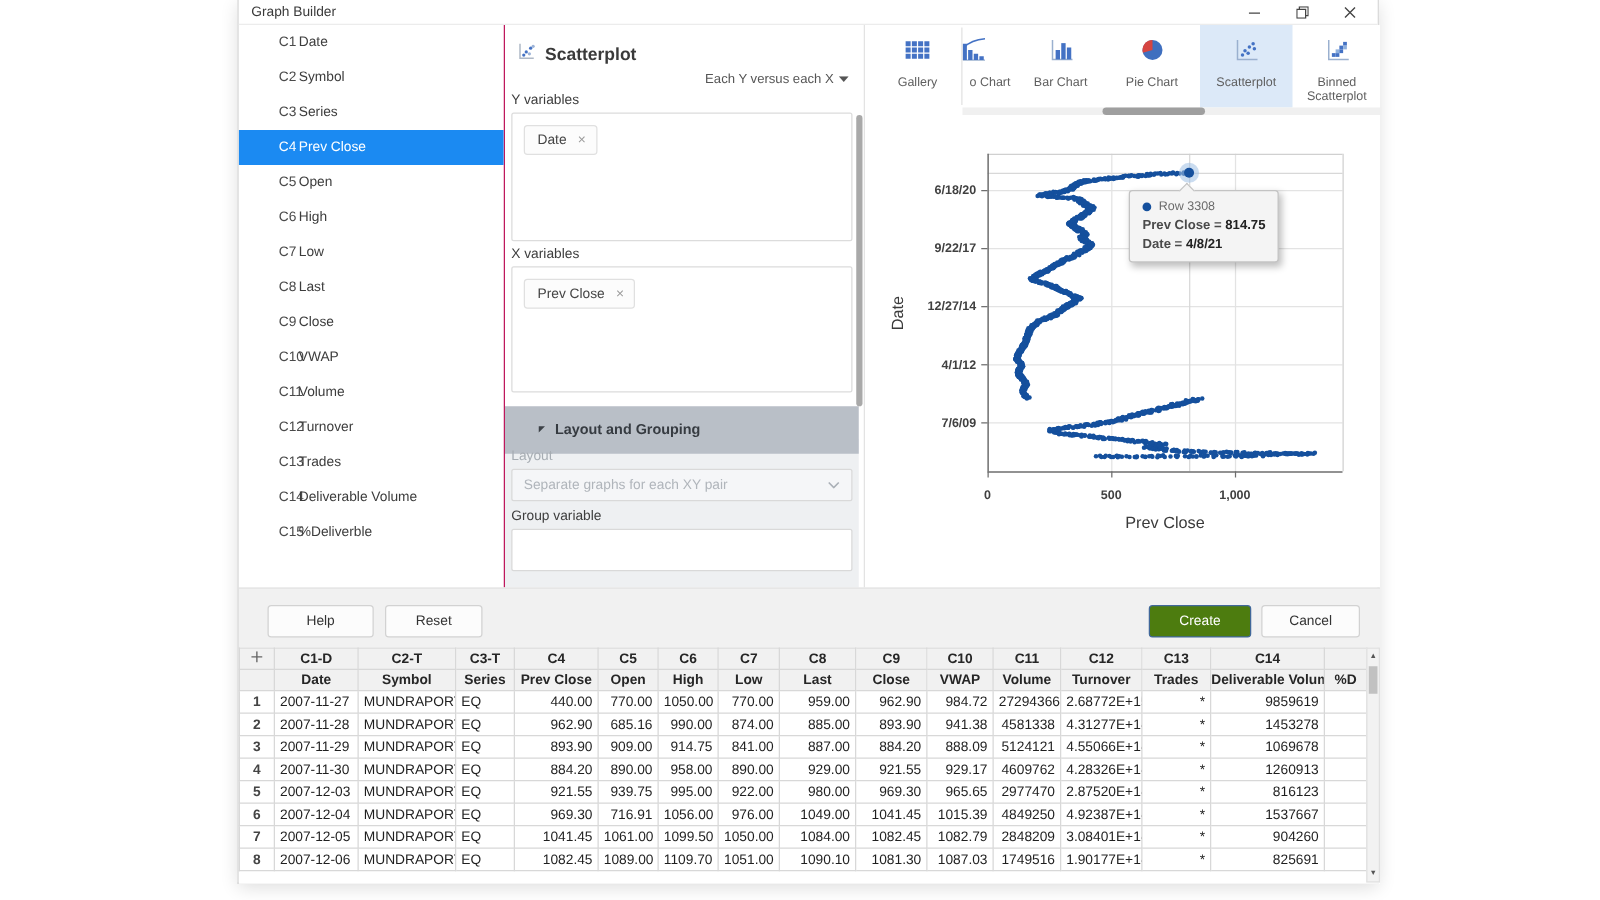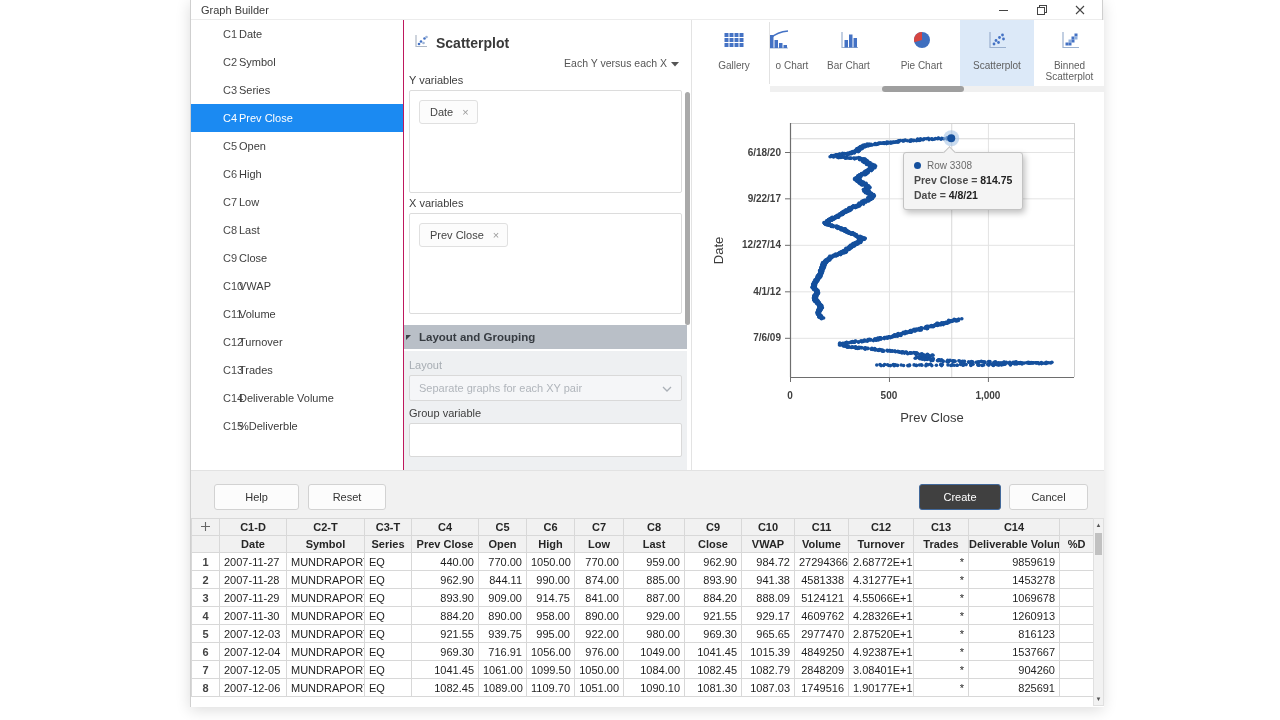--- a/index.html
+++ b/index.html
@@ -31,22 +31,22 @@
   .bp-mode { position:absolute; right:12px; top:37px; font-size:10.5px; color:#555;
              display:flex; align-items:center; gap:4px; }
   .bp-label { position:absolute; left:5px; font-size:11px; color:#3d3d3d; }
   .bp-label.disabled { color:#a7adb3; }
   .var-box { position:absolute; left:5px; width:273px; background:#fff;
              border:1px solid #dcdcdc; border-radius:2px; padding:9px; }
   .chip { display:inline-flex; align-items:center; gap:9px; height:24px; padding:0 8px 0 10px;
           border:1px solid #e0e0e0; border-radius:3px; background:#fcfcfc;
           font-size:11px; color:#444; margin-right:6px; }
   .chip-x { color:#9a9a9a; font-size:11px; cursor:default; }
-  .section-bar { position:absolute; left:0; top:305px; width:283px; height:24px; background:#b9bfc7;
-                 display:flex; align-items:center; gap:7px; padding-left:1px;
+  .section-bar { position:absolute; left:0; top:305px; width:283px; height:38px; background:#b9bfc7;
+                 display:flex; align-items:center; gap:7px; padding-left:26px;
                  font-size:11.5px; font-weight:bold; color:#363b41; }
   .gray-zone { position:absolute; left:0; top:331px; width:283px; height:119px; background:#eef0f2; }
   .select-box { position:absolute; left:5px; top:355px; width:273px; height:26px;
                 border:1px solid #d9d9d9; border-radius:2px; background:#f5f6f8;
                 display:flex; align-items:center; font-size:11px; color:#b0b5bb; padding:0 9px; }
   .select-box .chev { margin-left:auto; }
   .group-box { position:absolute; left:5px; top:403px; width:273px; height:34px;
                background:#fff; border:1px solid #d9d9d9; border-radius:2px; }
   .bp-scroll { position:absolute; right:1px; top:72px; width:5px; height:233px;
                background:#a9a9a9; border-radius:3px; }
@@ -81,21 +81,21 @@
   .tt-head { display:flex; align-items:center; gap:6px; color:#6b6b6b; font-size:10px; }
   .tt-dot { width:7px; height:7px; border-radius:50%; background:#15509d; display:inline-block; }
   .tt-line { margin-top:3px;font-weight:bold; }
   .tt-line b { color:#222; }
 
   
   .footer { position:absolute; left:0; top:470px; width:913px; height:48px; background:#f1f1f1;
             border-top:1px solid #e2e2e2; }
   .btn { position:absolute; top:13px; height:26px; border:1px solid #d2d2d2; background:#fcfcfc;
          border-radius:3px; font-size:11px; color:#333; text-align:center; line-height:24px; }
-  .btn.primary { background:#404040; border-color:#41689a; color:#fff; }
+  .btn.primary { background:#4d7c0f; border-color:#41689a; color:#fff; }
 
   
   .worksheet { position:absolute; left:0; top:518px; width:913px; height:189px; background:#fff; }
   .worksheet table { border-collapse:collapse; table-layout:fixed; width:902px; font-size:11px; }
   .worksheet th, .worksheet td { border:1px solid #d8d8d8; overflow:hidden; white-space:nowrap; }
   .worksheet thead th { background:#f1f1f1; font-weight:bold; color:#262626; height:17px; text-align:center; }
   .worksheet td { height:18px; color:#1f1f1f; padding:0 4px; }
   .worksheet td.num { text-align:right; }
   .worksheet td.txt { text-align:left; }
   .worksheet .rownum { background:#fff; font-weight:bold; color:#444; text-align:center; padding:0; }
@@ -2370,21 +2370,21 @@
             <td class="num">*</td>
             <td class="num">9859619</td>
             <td class="txt"></td>
           </tr>
           <tr>
             <td class="rownum">2</td>
             <td class="txt">2007-11-28</td>
             <td class="txt">MUNDRAPORT</td>
             <td class="txt">EQ</td>
             <td class="num">962.90</td>
-            <td class="num">844.11</td>
+            <td class="num">685.16</td>
             <td class="num">990.00</td>
             <td class="num">874.00</td>
             <td class="num">885.00</td>
             <td class="num">893.90</td>
             <td class="num">941.38</td>
             <td class="num">4581338</td>
             <td class="num">4.31277E+14</td>
             <td class="num">*</td>
             <td class="num">1453278</td>
             <td class="txt"></td>

